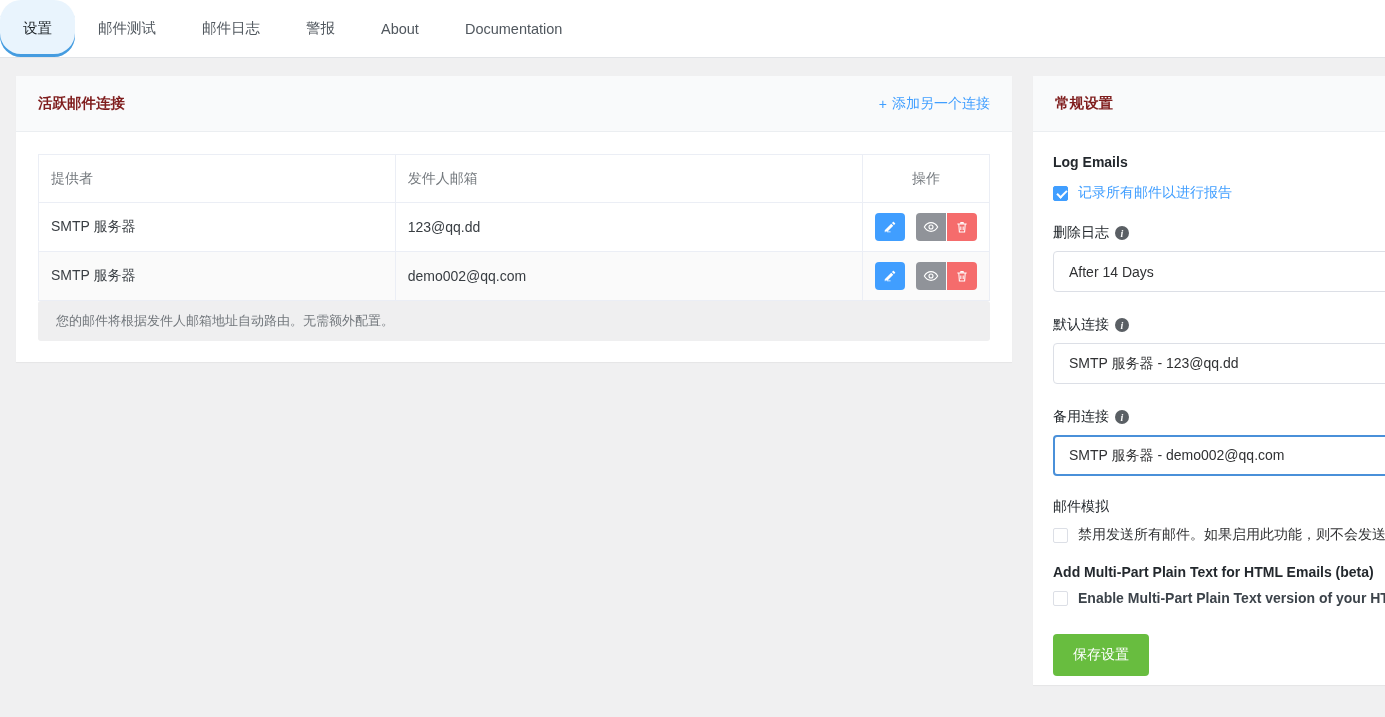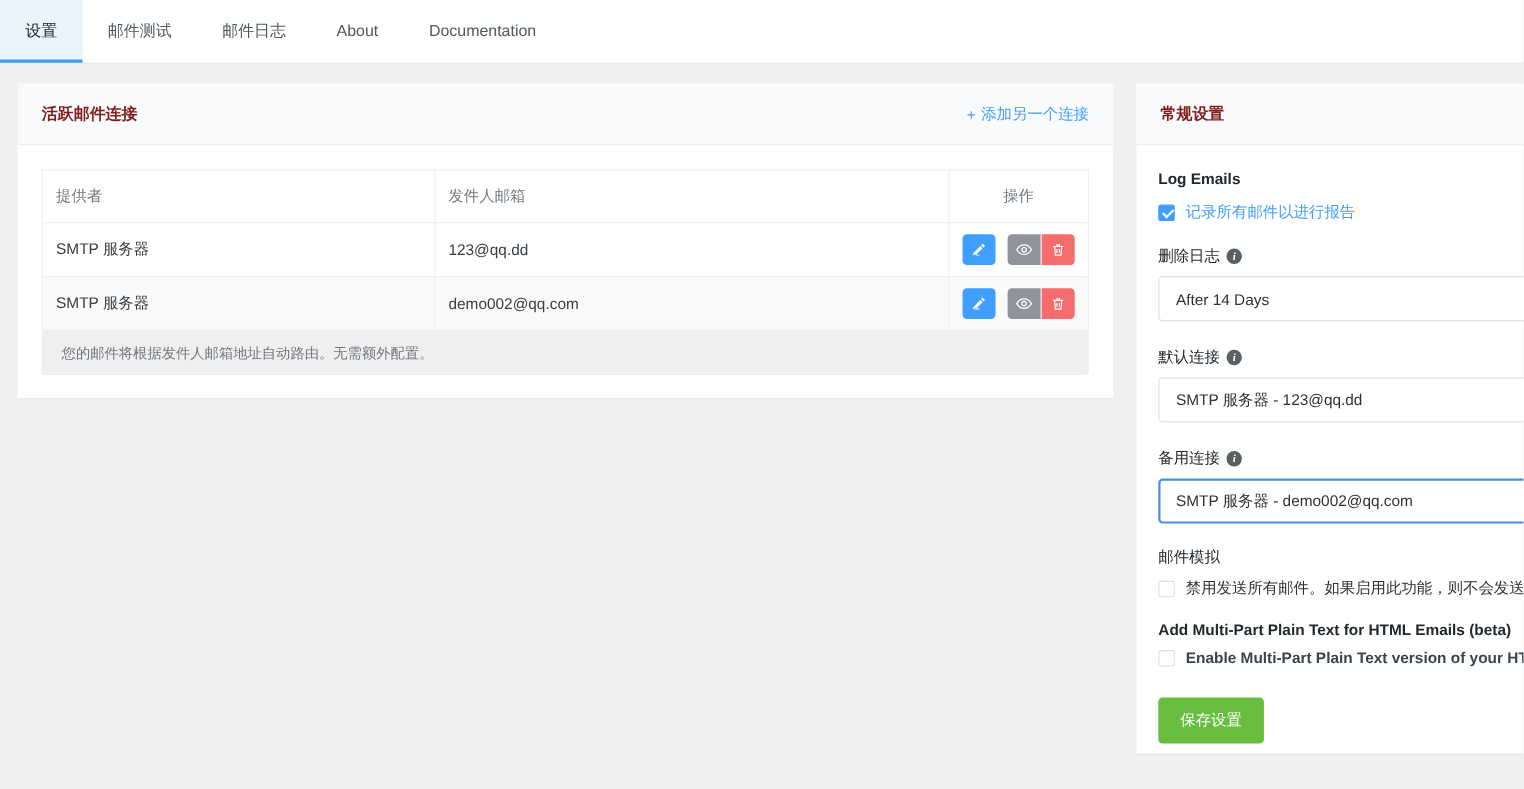--- a/index.html
+++ b/index.html
@@ -16,21 +16,21 @@
     background:#fff; border-bottom:1px solid #e2e4e7;
     display:flex; align-items:stretch;
   }
   .brand { display:flex; align-items:center; gap:9px; padding:0 18px 0 16px; }
   .brand-text { font-size:23px; letter-spacing:.2px; white-space:nowrap; }
   .brand-fluent { font-style:italic; color:#c52bc5; font-weight:500; }
   .brand-smtp { color:#a011a0; font-weight:bold; }
   .nav-tabs { display:flex; align-items:stretch; }
   .nav-tab {
     display:flex; align-items:center; padding:0 23px;
-    font-size:14.5px; color:#50575e; cursor:pointer; white-space:nowrap;
+    font-size:14.5px; color:#50575e; cursor:pointer; white-space:nowrap;border-radius:21px;
   }
   .nav-tab.active {
     background:#e9f4fd; color:#1d2327;
     box-shadow:inset 0 -3px 0 #459ce0;
   }
 
   
   .panel { position:absolute; background:#fff; box-shadow:0 1px 1px rgba(0,0,0,.04); }
   .panel-header {
     height:56px; background:#f9fafb; border-bottom:1px solid #ebeef1;
@@ -102,20 +102,21 @@
   }
 </style>
 </head>
 <body>
 
 <div class="navbar">
   <div class="nav-tabs">
     <div class="nav-tab active">设置</div>
     <div class="nav-tab">邮件测试</div>
     <div class="nav-tab">邮件日志</div>
+    <div class="nav-tab">警报</div>
     <div class="nav-tab">About</div>
     <div class="nav-tab">Documentation</div>
   </div>
 </div>
 
 <div class="panel connections-panel">
   <div class="panel-header">
     <span class="panel-title">活跃邮件连接</span>
     <a class="add-link">
         <span>+</span>

